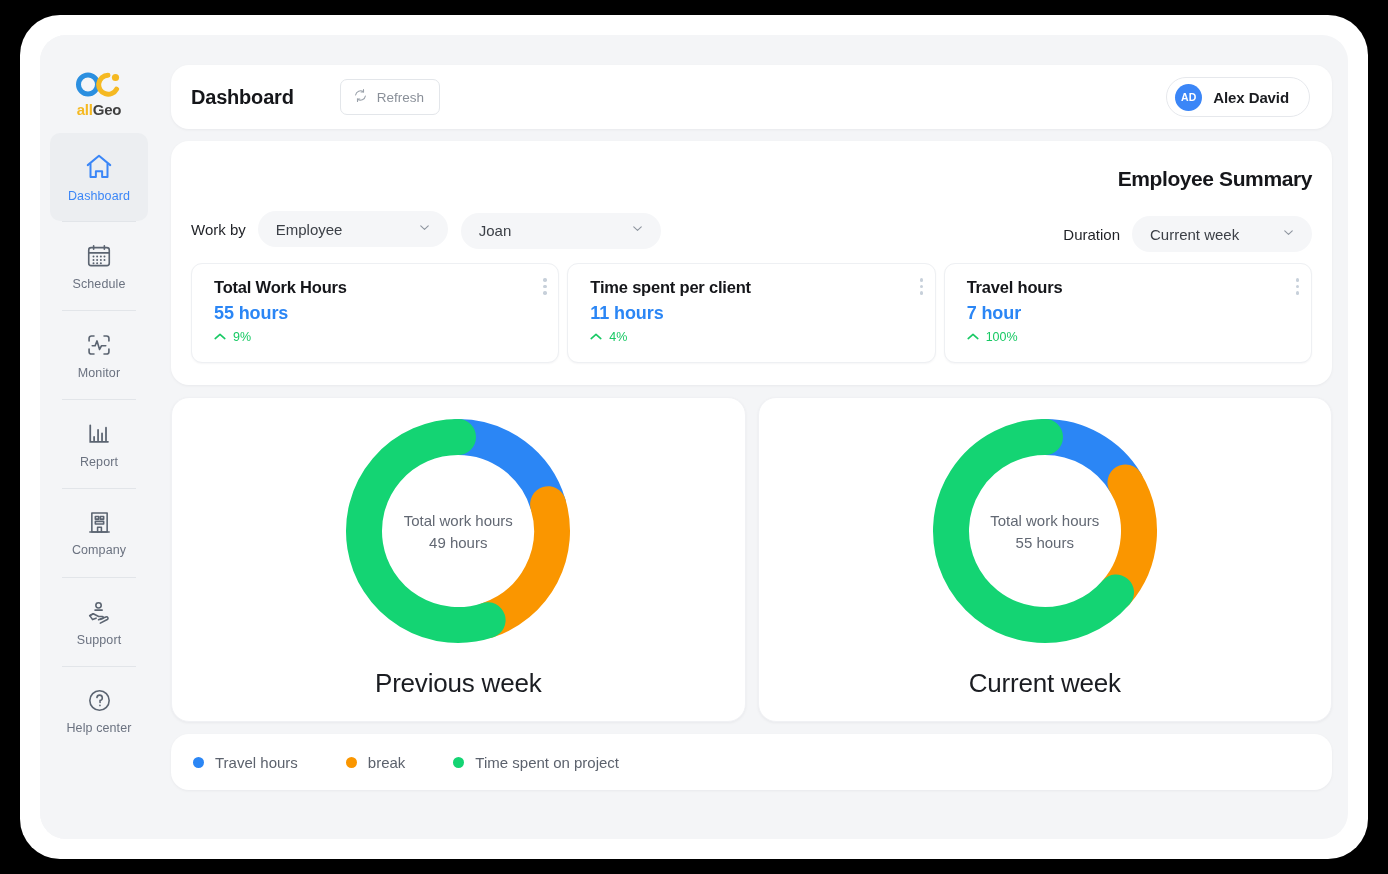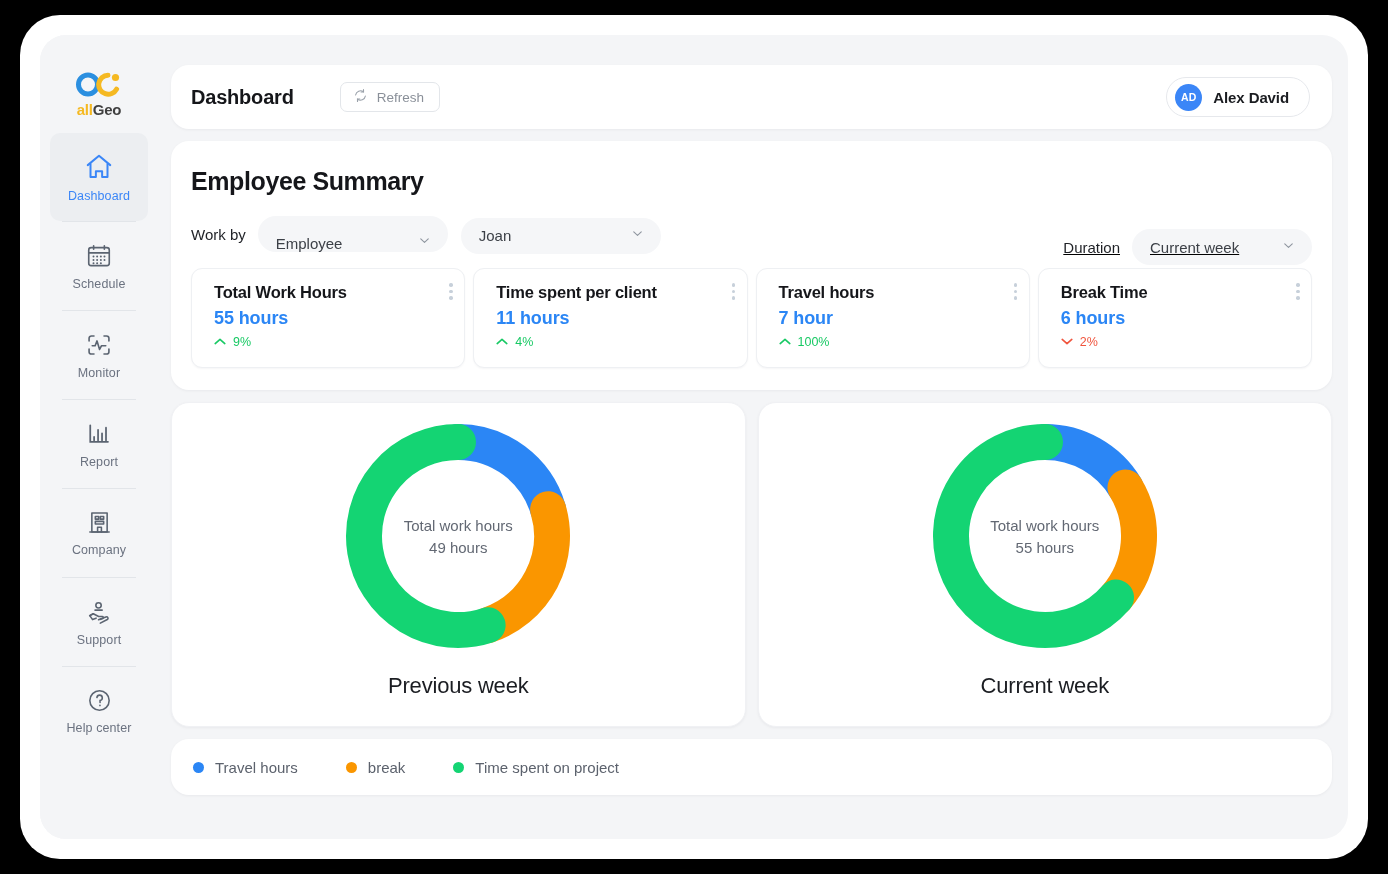--- a/index.html
+++ b/index.html
@@ -122,21 +122,21 @@
     position: relative;
   }
   #page-title {
     font-size: 20px;
     font-weight: 700;
     color: #15161a;
     letter-spacing: -0.2px;
   }
   #refresh-button {
     margin-left: 46px;
-    height: 30px;
+    height: 36px;
     padding: 0 15px 0 12px;
     border: 1px solid #e3e6ea;
     border-radius: 7px;
     background: #fff;
     display: flex;
     align-items: center;
     gap: 9px;
     cursor: pointer;
     font-size: 13.5px;
     color: #8a9099;
@@ -176,24 +176,25 @@
     letter-spacing: -0.1px;
   }
 
   
   #summary-panel {
     margin-top: 12px;
     padding: 26px 20px 22px 20px;
     position: relative;
   }
   #summary-title {
-    font-size: 25px;
+    font-size: 21px;
     font-weight: 700;
     color: #15161a;
     letter-spacing: -0.4px;
+    text-align: right;
   }
 
   #filter-row {
     margin-top: 20px;
     display: flex;
     align-items: center;
     position: relative;
     height: 36px;
   }
   .filter-label {
@@ -209,29 +210,28 @@
     align-items: center;
     padding: 0 16px 0 18px;
     cursor: pointer;
     justify-content: space-between;
   }
   .select-pill .sel-value {
     font-size: 15px;
     color: #3c4047;
   }
   .select-pill .chev { margin-left: 14px; display: block; }
-  #select-viewby { width: 190px; align-items: flex-end; }
+  #select-viewby { width: 190px; }
   #select-employee { width: 200px; margin-left: 13px; margin-top: 3px; }
   #duration-group {
     position: absolute;
     right: 0;
-    top: 13px;
-    display: flex;
-    align-items: center;
-    text-decoration: underline;
+    top: 5px;
+    display: flex;
+    align-items: center;
   }
   #select-duration { width: 180px; }
 
   
   #stats-row {
     margin-top: 16px;
     display: flex;
     gap: 8px;
   }
   .stat-card {
@@ -311,21 +311,21 @@
     justify-content: center;
     gap: 7px;
   }
   .donut-center span {
     font-size: 15px;
     color: #626873;
     line-height: 1;
   }
   .chart-caption {
     margin-top: 18px;
-    font-size: 22px;
+    font-size: 26px;
     color: #1b1d22;
     letter-spacing: -0.2px;
   }
 
   
   #legend-bar {
     margin-top: 12px;
     height: 56px;
     display: flex;
     align-items: center;
@@ -575,37 +575,20 @@
               <span>
                 <svg width="12" height="9" viewBox="0 0 14 10" fill="none" stroke="#18c964" stroke-width="1.9" stroke-linecap="round" stroke-linejoin="round">
                     <path d="M1.4 7.4L7 2.4l5.6 5"></path>
                   </svg>
               </span>
               <span>100%</span>
             </div>
           </div>
 
 
-          <div class="stat-card">
-            <div class="kebab">
-                <i></i>
-                <i></i>
-                <i></i>
-              </div>
-            <div class="stat-title">Break Time</div>
-            <div class="stat-value">6 hours</div>
-            <div class="stat-delta down">
-              <span>
-                <svg width="12" height="9" viewBox="0 0 14 10" fill="none" stroke="#f0543d" stroke-width="1.9" stroke-linecap="round" stroke-linejoin="round">
-                    <path d="M1.4 2.6L7 7.6l5.6-5"></path>
-                  </svg>
-              </span>
-              <span>2%</span>
-            </div>
-          </div>
 
         </div>
       </div>
 
       <div id="charts-row">
 
         <div class="chart-card card">
           <div class="donut-wrap">
             <svg id="donut-0" width="238" height="238" viewBox="0 0 238 238">
                 <path d="M 119 25 A 94 94 0 0 1 209.11477818544608 92.25440685668296" fill="none" stroke="#2b86f5" stroke-width="36" stroke-linecap="round"></path>

